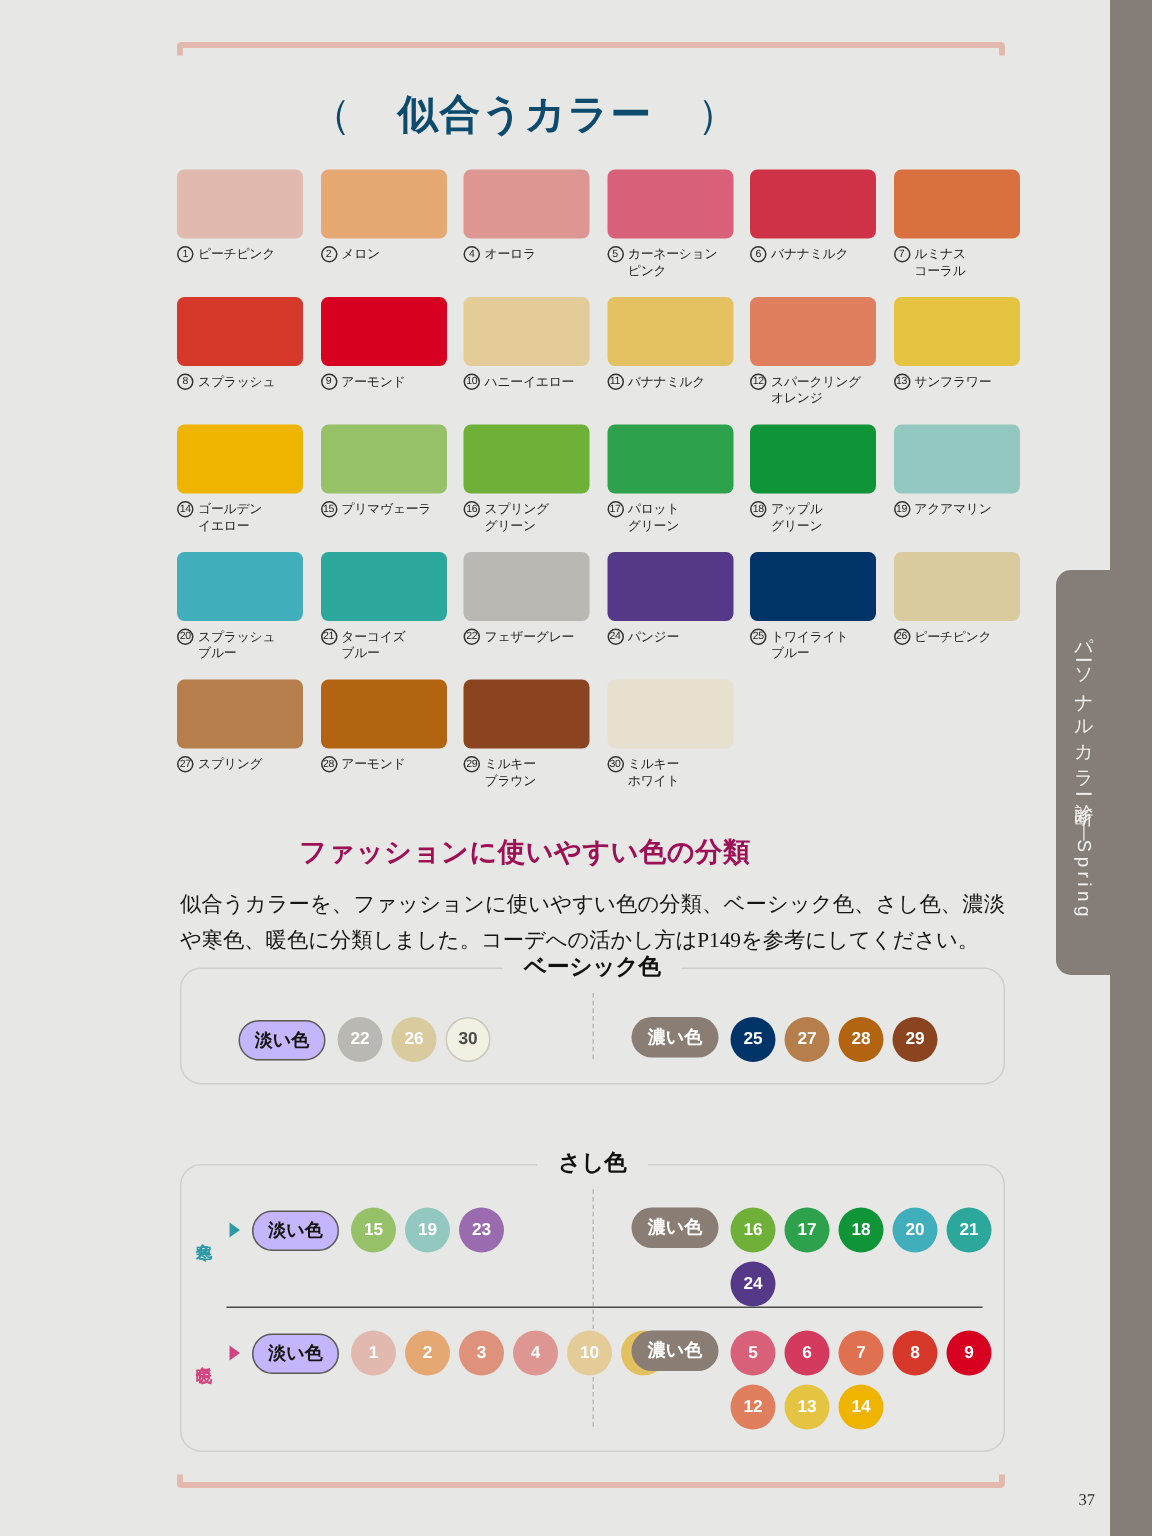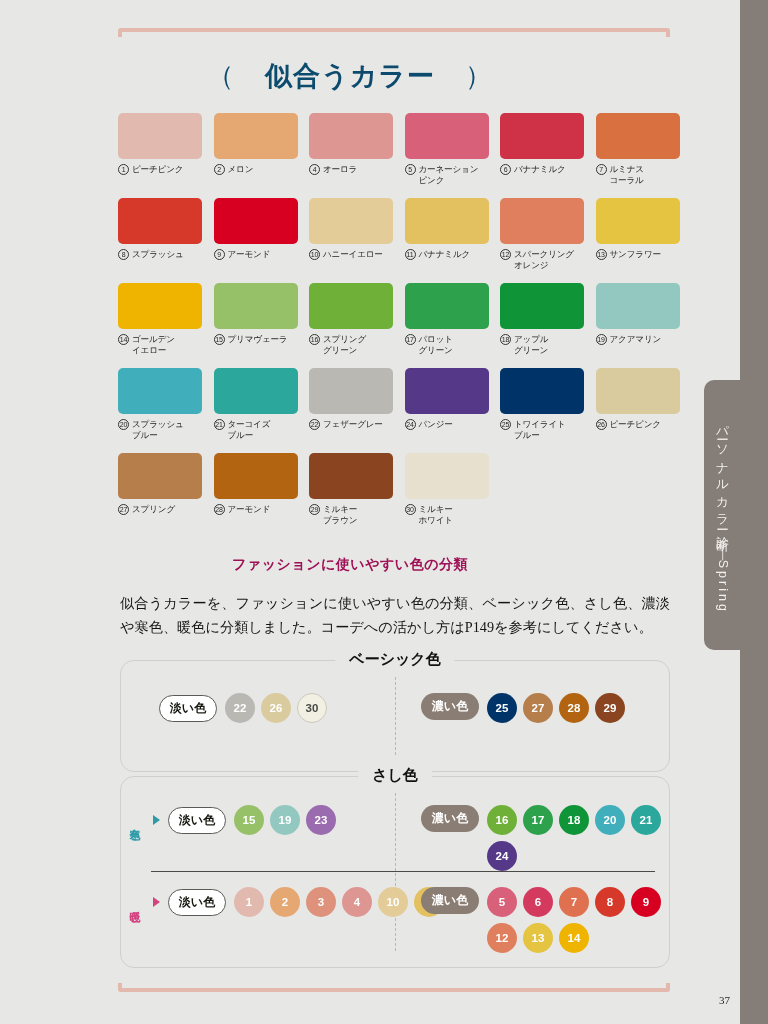--- a/index.html
+++ b/index.html
@@ -72,21 +72,21 @@
     border: 0.8px solid #333; font-size: 7px; line-height: 1;
     margin-top: 0px;
   }
   .swatch-name { white-space: pre-line; }
 
   
   .section-heading {
     position: absolute; top: 556px; left: 0; width: 700px;
     text-align: center;
     font-family: "Liberation Serif", "DejaVu Serif", serif;
-    font-weight: 700; font-size: 14px; color: #9e1055;
+    font-weight: 700; font-size: 18px; color: #9e1055;
     letter-spacing: 0.5px;
   }
   .section-body {
     position: absolute; top: 591px; left: 120px; width: 550px;
     font-family: "Liberation Serif", "DejaVu Serif", serif;
     font-size: 14.2px; line-height: 24px; color: #151515;
     text-align: justify;
   }
 
   
@@ -110,21 +110,21 @@
   }
 
   
   .pill {
     display: inline-flex; align-items: center; justify-content: center;
     width: 58px; height: 27px; border-radius: 14px;
     font-size: 12px; font-weight: 700;
     font-family: "Liberation Sans", "DejaVu Sans", sans-serif;
     flex: 0 0 auto;
   }
-  .pill.light { background: #ffffff; border: 1.4px solid #5a5a56; color: #16160f; text-align: center; }
+  .pill.light { background: #c4b5fd; border: 1.4px solid #5a5a56; color: #16160f; text-align: center; }
   .pill.dark  { background: #8a7d73; border: none; color: #ffffff; }
 
   .dot {
     display: inline-flex; align-items: center; justify-content: center;
     width: 30px; height: 30px; border-radius: 50%;
     font-size: 11.5px; font-weight: 700; color: #ffffff;
     font-family: "Liberation Sans", "DejaVu Sans", sans-serif;
     flex: 0 0 auto;
   }
   .dot.outline { border: 1px solid #cbc8bd; }
@@ -390,21 +390,21 @@
           <span class="swatch-name">ミルキー
 ホワイト</span>
         </div>
       </div>
     </div>
 
   <div class="section-heading">ファッションに使いやすい色の分類</div>
   <div class="section-body">似合うカラーを、ファッションに使いやすい色の分類、ベーシック色、さし色、濃淡や寒色、暖色に分類しました。コーデへの活かし方はP149を参考にしてください。</div>
 
   <div id="groups-host">
-      <div class="group-box" style="top: 660px; height: 112px;">
+      <div class="group-box" style="top: 645px; height: 78px;">
         <div class="group-title">ベーシック色</div>
         <div class="vdash"></div>
         <div style="display: flex; align-items: center; gap: 8px; position: absolute; left: 38px; top: 32px;">
           <span class="pill light">淡い色</span>
           <span class="dot-row">
             <span class="dot" style="background: rgb(186, 184, 179);">22</span>
             <span class="dot" style="background: rgb(217, 203, 158);">26</span>
             <span class="dot outline" style="background: rgb(242, 239, 227); color: rgb(74, 74, 70);">30</span>
           </span>
         </div>

